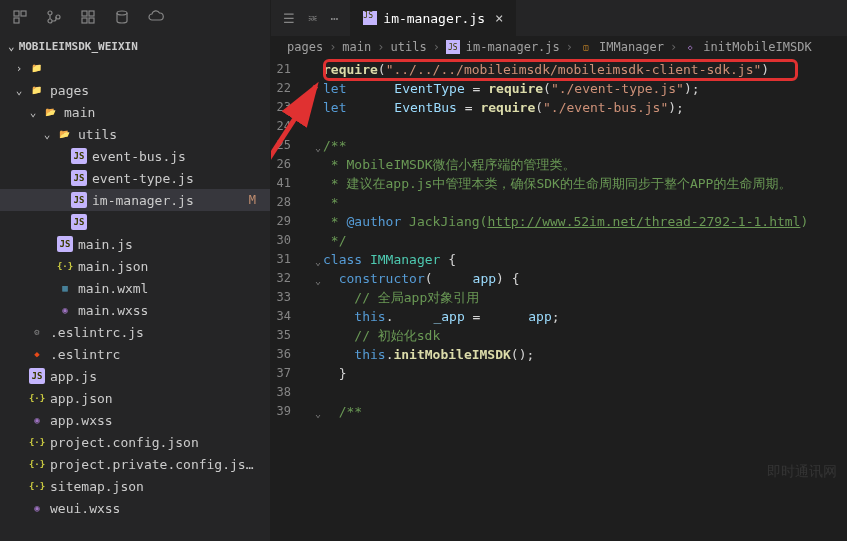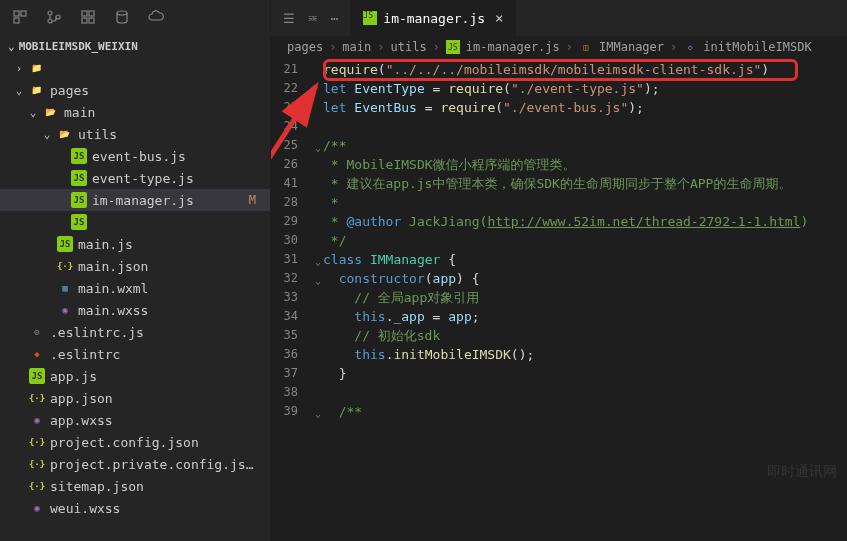--- a/index.html
+++ b/index.html
@@ -9,48 +9,48 @@
 .activity-bar svg { width: 16px; height: 16px; }
 .explorer-header { display: flex; justify-content: space-between; align-items: center; padding: 6px 14px; font-size: 12px; color: #cccccc; }
 .section-header { display: flex; align-items: center; padding: 4px 8px; font-size: 11px; font-weight: bold; color: #cccccc; gap: 4px; }
 .tree { flex: 1; overflow-y: auto; font-size: 13px; }
 .tree-item { display: flex; align-items: center; height: 22px; padding-right: 10px; cursor: pointer; gap: 5px; color: #cccccc; }
 .tree-item.active { background: #37373d; }
 .tree-item .chev { width: 10px; display: inline-flex; justify-content: center; color: #cccccc; font-size: 11px; }
 .tree-item .ico { width: 16px; height: 16px; display: inline-flex; align-items: center; justify-content: center; font-size: 9px; font-weight: bold; border-radius: 2px; flex-shrink: 0; }
 .ico-folder { color: #c09553; }
 .ico-folder-green { color: #6a9955; }
-.ico-js { background: #84cc16; color: #3a3a00; }
+.ico-js { background: #c4b5fd; color: #3a3a00; }
 .ico-json { color: #cbcb41; }
 .ico-wxml { color: #519aba; }
 .ico-wxss { color: #a074c4; }
 .ico-gear { color: #858585; }
 .ico-git { color: #e64a19; }
 .tree-item .label { flex: 1; white-space: nowrap; overflow: hidden; text-overflow: ellipsis; }
 .tree-item .badge { color: #c08d6f; font-size: 12px; padding-right: 4px; }
 .editor { flex: 1; display: flex; flex-direction: column; background: #1e1e1e; min-width: 0; }
 .tab-bar { display: flex; background: #252526; height: 36px; align-items: stretch; }
 .tab-actions-left { display: flex; align-items: center; gap: 14px; padding: 0 12px; color: #858585; border-right: 1px solid #1e1e1e; }
 .tab { display: flex; align-items: center; gap: 6px; padding: 0 12px; background: #1e1e1e; color: #ffffff; font-size: 13px; border-right: 1px solid #252526; }
 .tab .ico { width: 14px; height: 14px; font-size: 8px; }
 .tab .close { color: #cccccc; margin-left: 4px; font-size: 14px; }
 .breadcrumb { display: flex; align-items: center; gap: 6px; padding: 4px 16px; font-size: 12px; color: #a0a0a0; flex-wrap: nowrap; overflow: hidden; }
 .breadcrumb .sep { color: #666; }
 .breadcrumb .bc-ico { width: 14px; height: 14px; display: inline-flex; align-items: center; justify-content: center; font-size: 8px; }
 .code-area { flex: 1; display: flex; overflow: hidden; position: relative; }
 .gutter { width: 52px; display: flex; flex-direction: column; text-align: right; color: #858585; font-size: 12px; padding-top: 2px; user-select: none; }
-.gutter .ln { height: 19px; line-height: 19px; padding-right: 25px; position: relative; }
+.gutter .ln { height: 19px; line-height: 19px; padding-right: 32px; position: relative; }
 .gutter .fold { position: absolute; right: 2px; top: 2px; color: #858585; font-size: 10px; }
 .code { flex: 1; font-family: "SF Mono", Menlo, Consolas, monospace; font-size: 13px; line-height: 19px; padding-top: 2px; white-space: pre; }
 .code .line { height: 19px; }
 .tk-kw2 { color: #569cd6; }
-.tk-fn { color: #dcdcaa; }
+.tk-fn { color: #dcdcaa; font-weight: bold; }
 .tk-str { color: #ce9178; }
 .tk-cls { color: #4ec9b0; }
-.tk-var { color: #9cdcfe; }
+.tk-var { color: #9cdcfe; margin-left: 40px; }
 .tk-cmt { color: #6a9955; }
 .tk-tag { color: #569cd6; }
 .tk-link { color: #6a9955; text-decoration: underline; }
 .tk-pn { color: #d4d4d4; }
 .highlight-box { border: 3px solid #e03131; border-radius: 6px; position: absolute; left: 52px; top: 1px; width: 475px; height: 22px; pointer-events: none; }
 .arrow { position: absolute; left: -95px; top: 18px; pointer-events: none; z-index: 5; }
 .watermark { position: absolute; right: 10px; bottom: 60px; opacity: 0.15; font-size: 14px; color: #aaa; pointer-events: none; }
 </style>
 </head>
 <body>

